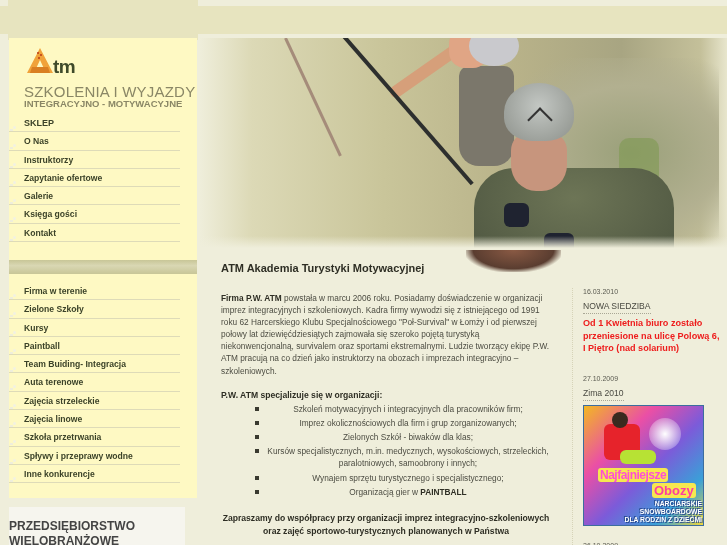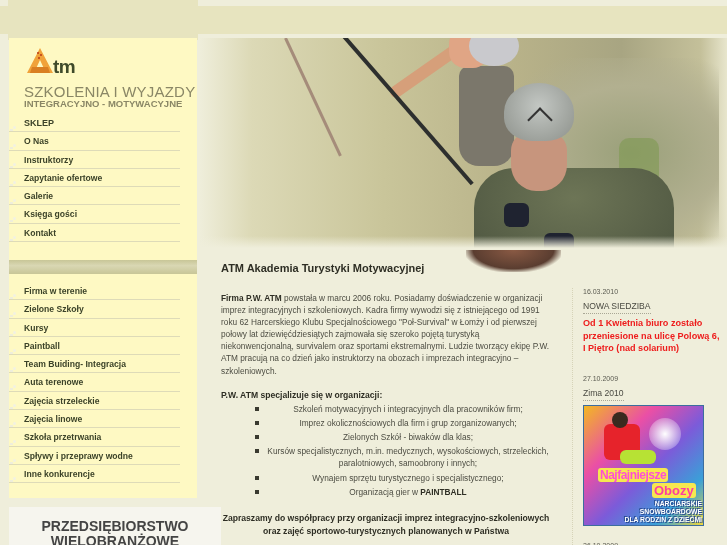--- a/index.html
+++ b/index.html
@@ -59,23 +59,23 @@
   .menu li::after {
     content: ""; position: absolute; left: 1px; top: 15px;
     width: 3px; height: 2px; background: #efeedb;
   }
   .menu li.first { font-size: 9px; }
   .sep {
     position: absolute; left: 0; top: 222px; width: 188px; height: 14px;
     background: linear-gradient(#c8c697, #d9d7b3 40%, #c8c697);
   }
   .company-box {
-    position: absolute; left: 9px; top: 507px; width: 212px; height: 38px;
-    background: #f6f5ee; text-align: center;
-    font-size: 14px; font-weight: bold; color: #444;
+    position: absolute; left: 9px; top: 507px; width: 176px; height: 38px;
+    background: #f6f5ee; 
+    font-size: 12px; font-weight: bold; color: #444;
     padding-top: 12px; line-height: 15px;
   }
   .hero {
     position: absolute; left: 199px; top: 38px; width: 528px; height: 210px;
     overflow: hidden;
     background:
       linear-gradient(90deg, #efeedb 0%, #dcd9b6 10%, #c9c59a 35%, #b8b289 60%, #a8a582 80%, #c4c09a 95%, #e8e6cd 100%);
   }
   .hero .wall {
     position: absolute; left: 300px; top: 20px; width: 220px; height: 190px;

